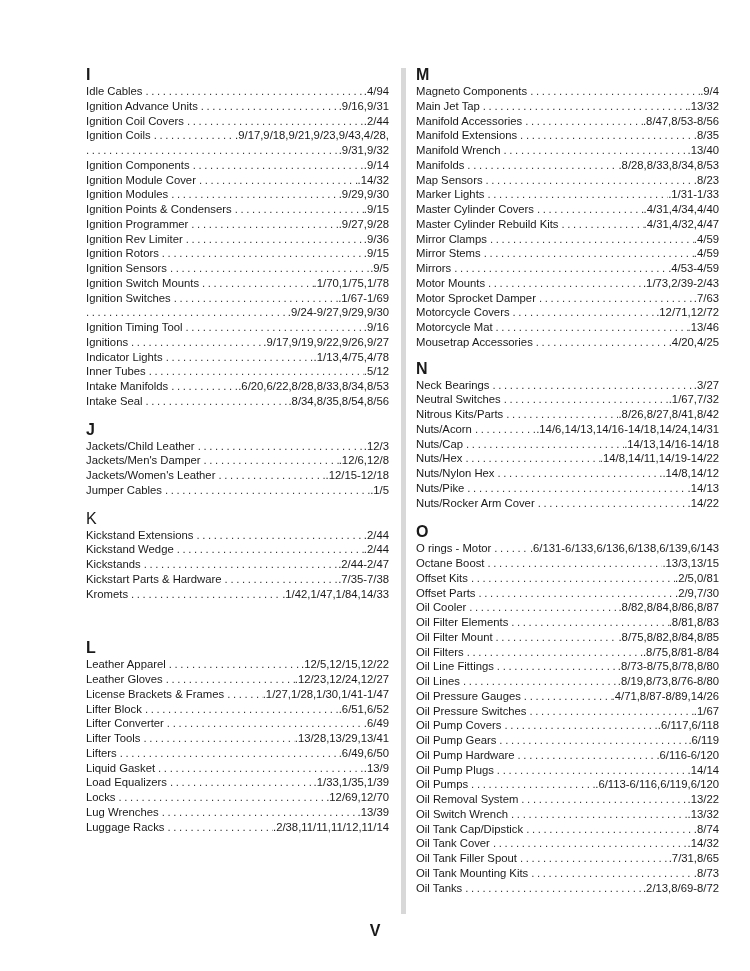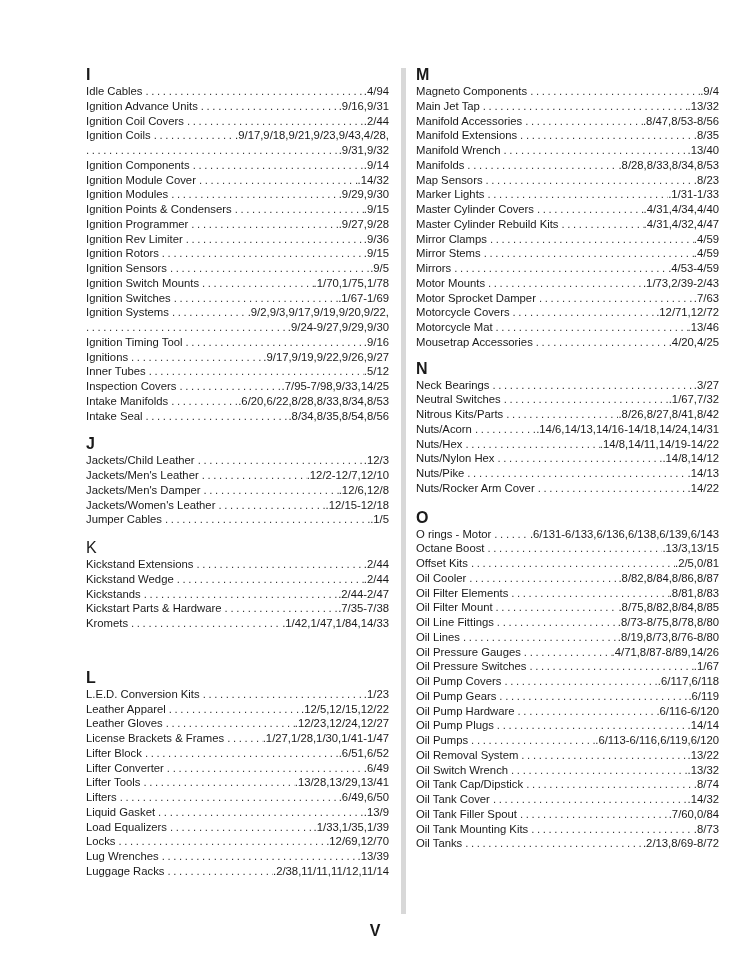--- a/index.html
+++ b/index.html
@@ -92,73 +92,63 @@
       <div class="entry">
         <span class="name">Ignition Switch Mounts</span>
         <span class="dots"></span>
         <span class="pages">.1/70,1/75,1/78</span>
       </div>
       <div class="entry">
         <span class="name">Ignition Switches</span>
         <span class="dots"></span>
         <span class="pages">.1/67-1/69</span>
       </div>
-      <div class="entry">
-        <span class="name">Ignition Systems</span>
-        <span class="dots"></span>
-        <span class="pages">.9/2,9/3,9/17,9/19,9/20,9/22,</span>
-      </div>
       <div class="entry cont">
         <span class="dots"></span>
         <span class="pages">.9/24-9/27,9/29,9/30</span>
       </div>
       <div class="entry">
         <span class="name">Ignition Timing Tool</span>
         <span class="dots"></span>
         <span class="pages">.9/16</span>
       </div>
       <div class="entry">
         <span class="name">Ignitions</span>
         <span class="dots"></span>
         <span class="pages">.9/17,9/19,9/22,9/26,9/27</span>
       </div>
       <div class="entry">
+        <span class="name">Indicator Lights</span>
+        <span class="dots"></span>
+        <span class="pages">.1/13,4/75,4/78</span>
+      </div>
+      <div class="entry">
         <span class="name">Inner Tubes</span>
         <span class="dots"></span>
         <span class="pages">.5/12</span>
-      </div>
-      <div class="entry">
-        <span class="name">Inspection Covers</span>
-        <span class="dots"></span>
-        <span class="pages">.7/95-7/98,9/33,14/25</span>
       </div>
       <div class="entry">
         <span class="name">Intake Manifolds</span>
         <span class="dots"></span>
         <span class="pages">.6/20,6/22,8/28,8/33,8/34,8/53</span>
       </div>
       <div class="entry">
         <span class="name">Intake Seal</span>
         <span class="dots"></span>
         <span class="pages">.8/34,8/35,8/54,8/56</span>
       </div>
     </div>
   <div class="section" id="sec-l1" style="margin-top:12px;">
       <div class="letter">J</div>
       <div class="entry">
         <span class="name">Jackets/Child Leather</span>
         <span class="dots"></span>
         <span class="pages">.12/3</span>
       </div>
       <div class="entry">
-        <span class="name">Jackets/Men's Leather</span>
-        <span class="dots"></span>
-        <span class="pages">.12/2-12/7,12/10</span>
-      </div>
-      <div class="entry">
         <span class="name">Jackets/Men's Damper</span>
         <span class="dots"></span>
         <span class="pages">.12/6,12/8</span>
       </div>
       <div class="entry">
         <span class="name">Jackets/Women's Leather</span>
         <span class="dots"></span>
         <span class="pages">.12/15-12/18</span>
       </div>
       <div class="entry">
@@ -190,25 +180,20 @@
         <span class="pages">.7/35-7/38</span>
       </div>
       <div class="entry">
         <span class="name">Kromets</span>
         <span class="dots"></span>
         <span class="pages">.1/42,1/47,1/84,14/33</span>
       </div>
     </div>
   <div class="section" id="sec-l3" style="margin-top:38px;">
       <div class="letter">L</div>
-      <div class="entry">
-        <span class="name">L.E.D. Conversion Kits</span>
-        <span class="dots"></span>
-        <span class="pages">.1/23</span>
-      </div>
       <div class="entry">
         <span class="name">Leather Apparel</span>
         <span class="dots"></span>
         <span class="pages">.12/5,12/15,12/22</span>
       </div>
       <div class="entry">
         <span class="name">Leather Gloves</span>
         <span class="dots"></span>
         <span class="pages">.12/23,12/24,12/27</span>
       </div>
@@ -377,20 +362,25 @@
         <span class="name">Nitrous Kits/Parts</span>
         <span class="dots"></span>
         <span class="pages">.8/26,8/27,8/41,8/42</span>
       </div>
       <div class="entry">
         <span class="name">Nuts/Acorn</span>
         <span class="dots"></span>
         <span class="pages">.14/6,14/13,14/16-14/18,14/24,14/31</span>
       </div>
       <div class="entry">
+        <span class="name">Nuts/Cap</span>
+        <span class="dots"></span>
+        <span class="pages">.14/13,14/16-14/18</span>
+      </div>
+      <div class="entry">
         <span class="name">Nuts/Hex</span>
         <span class="dots"></span>
         <span class="pages">.14/8,14/11,14/19-14/22</span>
       </div>
       <div class="entry">
         <span class="name">Nuts/Nylon Hex</span>
         <span class="dots"></span>
         <span class="pages">.14/8,14/12</span>
       </div>
       <div class="entry">
@@ -415,35 +405,45 @@
         <span class="name">Octane Boost</span>
         <span class="dots"></span>
         <span class="pages">.13/3,13/15</span>
       </div>
       <div class="entry">
         <span class="name">Offset Kits</span>
         <span class="dots"></span>
         <span class="pages">.2/5,0/81</span>
       </div>
       <div class="entry">
+        <span class="name">Offset Parts</span>
+        <span class="dots"></span>
+        <span class="pages">.2/9,7/30</span>
+      </div>
+      <div class="entry">
         <span class="name">Oil Cooler</span>
         <span class="dots"></span>
         <span class="pages">.8/82,8/84,8/86,8/87</span>
       </div>
       <div class="entry">
         <span class="name">Oil Filter Elements</span>
         <span class="dots"></span>
         <span class="pages">.8/81,8/83</span>
       </div>
       <div class="entry">
         <span class="name">Oil Filter Mount</span>
         <span class="dots"></span>
         <span class="pages">.8/75,8/82,8/84,8/85</span>
       </div>
       <div class="entry">
+        <span class="name">Oil Filters</span>
+        <span class="dots"></span>
+        <span class="pages">.8/75,8/81-8/84</span>
+      </div>
+      <div class="entry">
         <span class="name">Oil Line Fittings</span>
         <span class="dots"></span>
         <span class="pages">.8/73-8/75,8/78,8/80</span>
       </div>
       <div class="entry">
         <span class="name">Oil Lines</span>
         <span class="dots"></span>
         <span class="pages">.8/19,8/73,8/76-8/80</span>
       </div>
       <div class="entry">
@@ -497,21 +497,21 @@
         <span class="pages">.8/74</span>
       </div>
       <div class="entry">
         <span class="name">Oil Tank Cover</span>
         <span class="dots"></span>
         <span class="pages">.14/32</span>
       </div>
       <div class="entry">
         <span class="name">Oil Tank Filler Spout</span>
         <span class="dots"></span>
-        <span class="pages">.7/60,0/84</span>
+        <span class="pages">.7/31,8/65</span>
       </div>
       <div class="entry">
         <span class="name">Oil Tank Mounting Kits</span>
         <span class="dots"></span>
         <span class="pages">.8/73</span>
       </div>
       <div class="entry">
         <span class="name">Oil Tanks</span>
         <span class="dots"></span>
         <span class="pages">.2/13,8/69-8/72</span>

